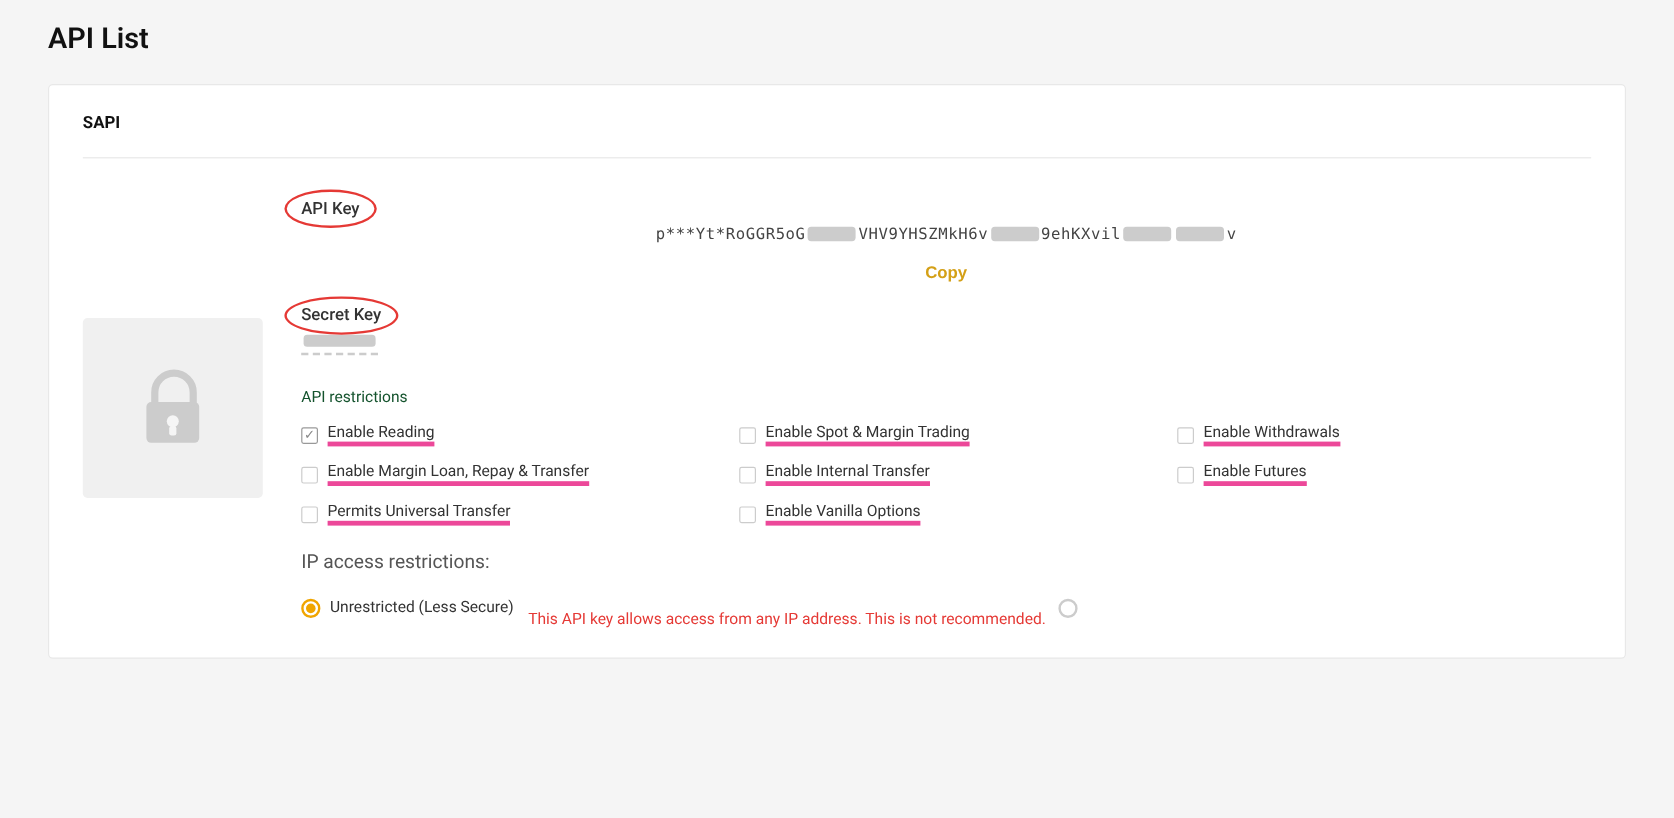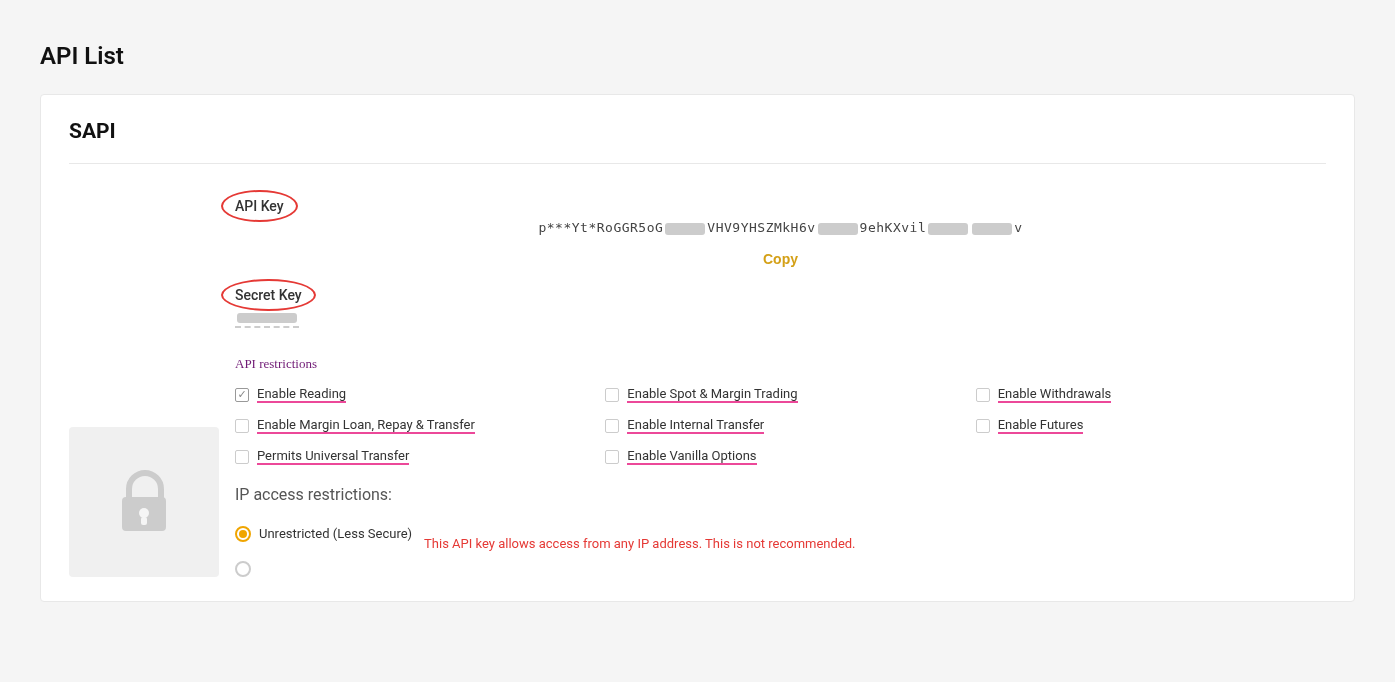--- a/index.html
+++ b/index.html
@@ -3,51 +3,51 @@
   <meta charset="utf-8">
   <style>
     * { box-sizing: border-box; margin: 0; padding: 0; }
     body {
       font-family: -apple-system, BlinkMacSystemFont, 'Segoe UI', Roboto, sans-serif;
       background: #f5f5f5;
       color: #333;
       font-size: 14px;
     }
     .page {
-      padding: 42px 40px;
+      padding: 18px 40px;
       min-height: 682px;
       background: #f5f5f5;
     }
     .page-title {
       font-size: 24px;
       font-weight: 600;
       margin-bottom: 24px;
       color: #111;
     }
     .card {
       background: #fff;
       border-radius: 4px;
       border: 1px solid #e8e8e8;
       padding: 24px 28px;
     }
     .section-label {
       font-weight: 700;
-      font-size: 21px;
+      font-size: 14px;
       margin-bottom: 20px;
       color: #111;
     }
     .divider {
       border: none;
       border-top: 1px solid #e8e8e8;
       margin-bottom: 24px;
     }
     .api-content {
       display: flex;
-      align-items: flex-end;
-      gap: 16px;
+      align-items: center;
+      gap: 32px;
     }
     .lock-icon-box {
       width: 150px;
       height: 150px;
       background: #f0f0f0;
       border-radius: 4px;
       display: flex;
       align-items: center;
       justify-content: center;
       flex-shrink: 0;
@@ -124,39 +124,38 @@
       color: #999;
       font-family: monospace;
       border-bottom: 2px dashed #ccc;
       padding-bottom: 2px;
     }
     .restrictions-section {
       margin-top: 28px;
     }
     .restrictions-label {
       font-size: 13px;
-      color: #701a75;
+      color: #14532d;
       margin-bottom: 14px;
-      font-family: Liberation Serif, serif;
     }
     .restrictions-grid {
       display: grid;
       grid-template-columns: 1fr 1fr 1fr;
       gap: 14px 20px;
       margin-bottom: 20px;
     }
     .checkbox-item {
       display: flex;
       align-items: center;
       gap: 8px;
     }
     .checkbox-item label {
       font-size: 13px;
       color: #333;
-      border-bottom: 2px solid #ec4899;
+      border-bottom: 4px solid #ec4899;
       cursor: pointer;
     }
     .checkbox-custom {
       width: 14px;
       height: 14px;
       border: 1.5px solid #ccc;
       border-radius: 2px;
       background: #fff;
       flex-shrink: 0;
       display: flex;
@@ -175,21 +174,21 @@
     .ip-section {
       margin-top: 20px;
     }
     .ip-label {
       font-size: 16px;
       color: #555;
       margin-bottom: 12px;
     }
     .radio-group {
       display: flex;
-      flex-direction: column;
+      flex-direction: row;
       gap: 10px;
     }
     .radio-item {
       display: flex;
       align-items: center;
       gap: 8px;
       font-size: 13px;
     }
     .radio-outer {
       width: 16px;

